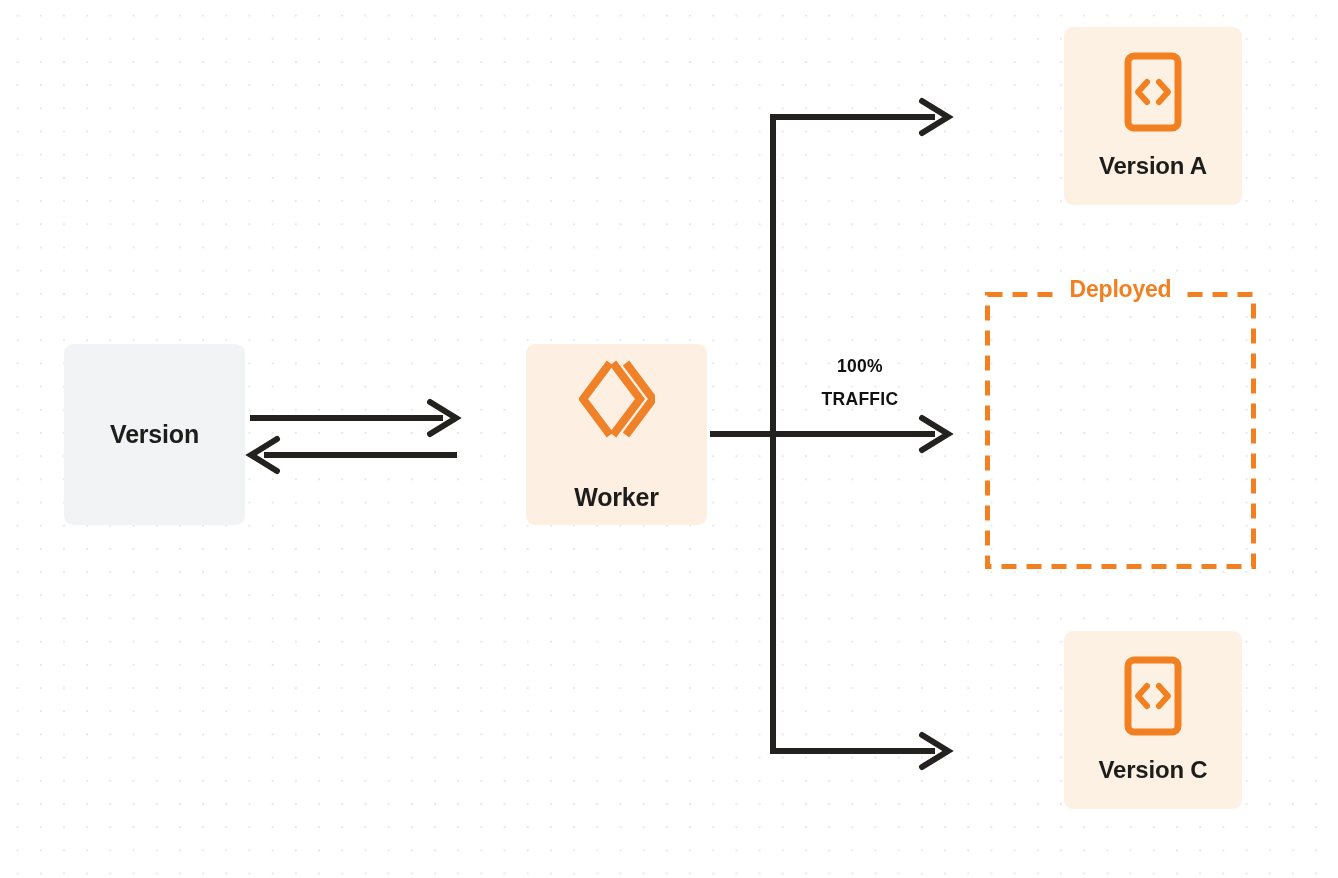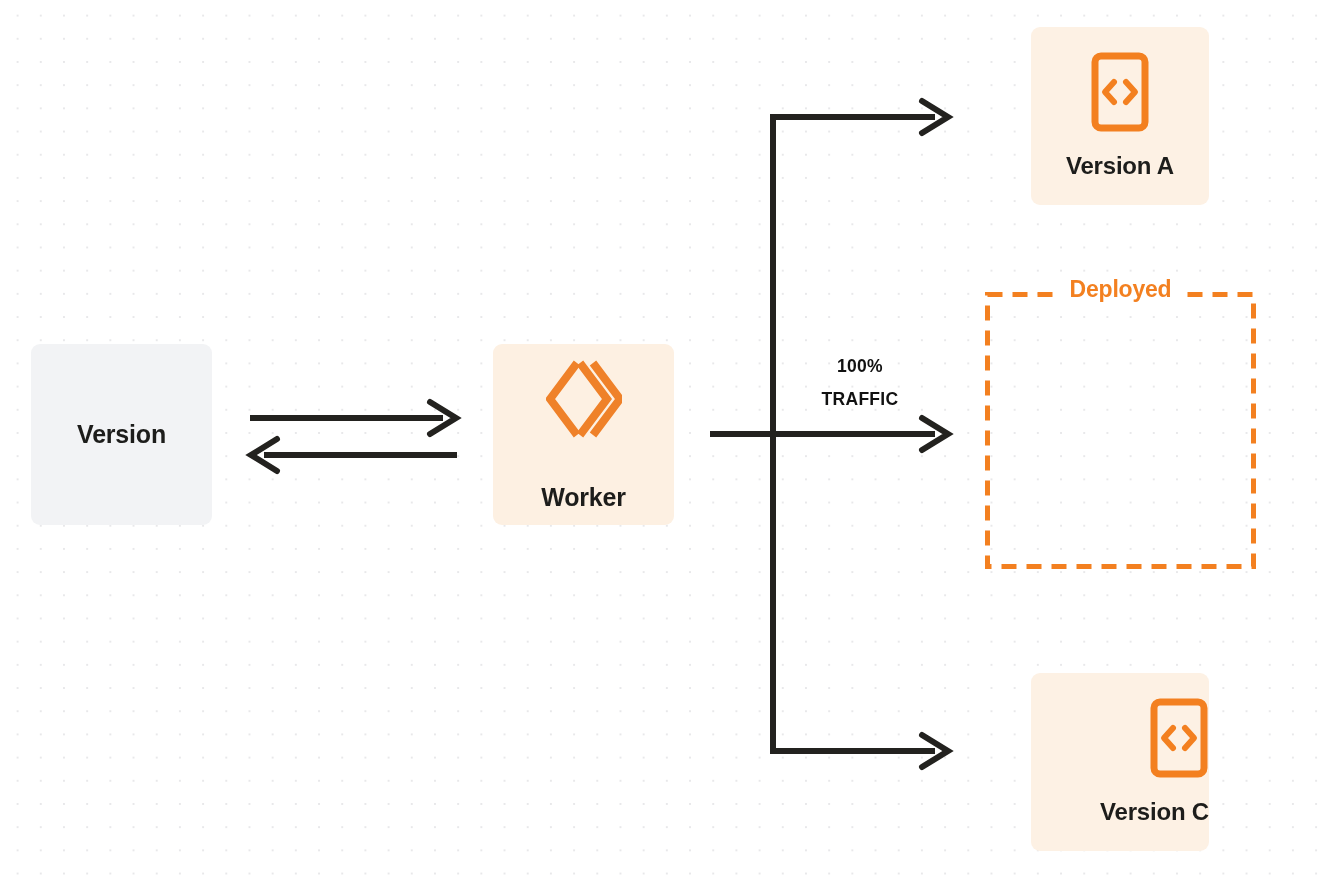--- a/index.html
+++ b/index.html
@@ -21,20 +21,21 @@
 
   
   .node {
     position: absolute;
     display: flex;
     flex-direction: column;
     align-items: center;
     justify-content: center;
     border-radius: 9px;
     box-sizing: border-box;
+    margin-left: 33px;
   }
   .node-label {
     font-weight: bold;
     color: #1d1d1b;
     letter-spacing: -0.2px;
     text-align: center;
   }
 
   #client-node {
     left: 31px; top: 344px;
@@ -52,21 +53,21 @@
   #worker-node .node-label { font-size: 25px; margin-top: 18px; }
 
   .version-node {
     left: 1031px;
     width: 178px; height: 178px;
     background: #fdf1e4;
   }
   .version-node .node-label { font-size: 24px; margin-top: 16px; }
   #version-a-node { top: 27px; }
   #version-b-node { top: 319px; }
-  #version-c-node { top: 673px; align-items: flex-end; }
+  #version-c-node { top: 631px; }
 
   
   #deployed-group {
     position: absolute;
     left: 985px; top: 292px;
     width: 271px; height: 277px;
     box-sizing: border-box;
     pointer-events: none;
   }
   #deployed-label {

